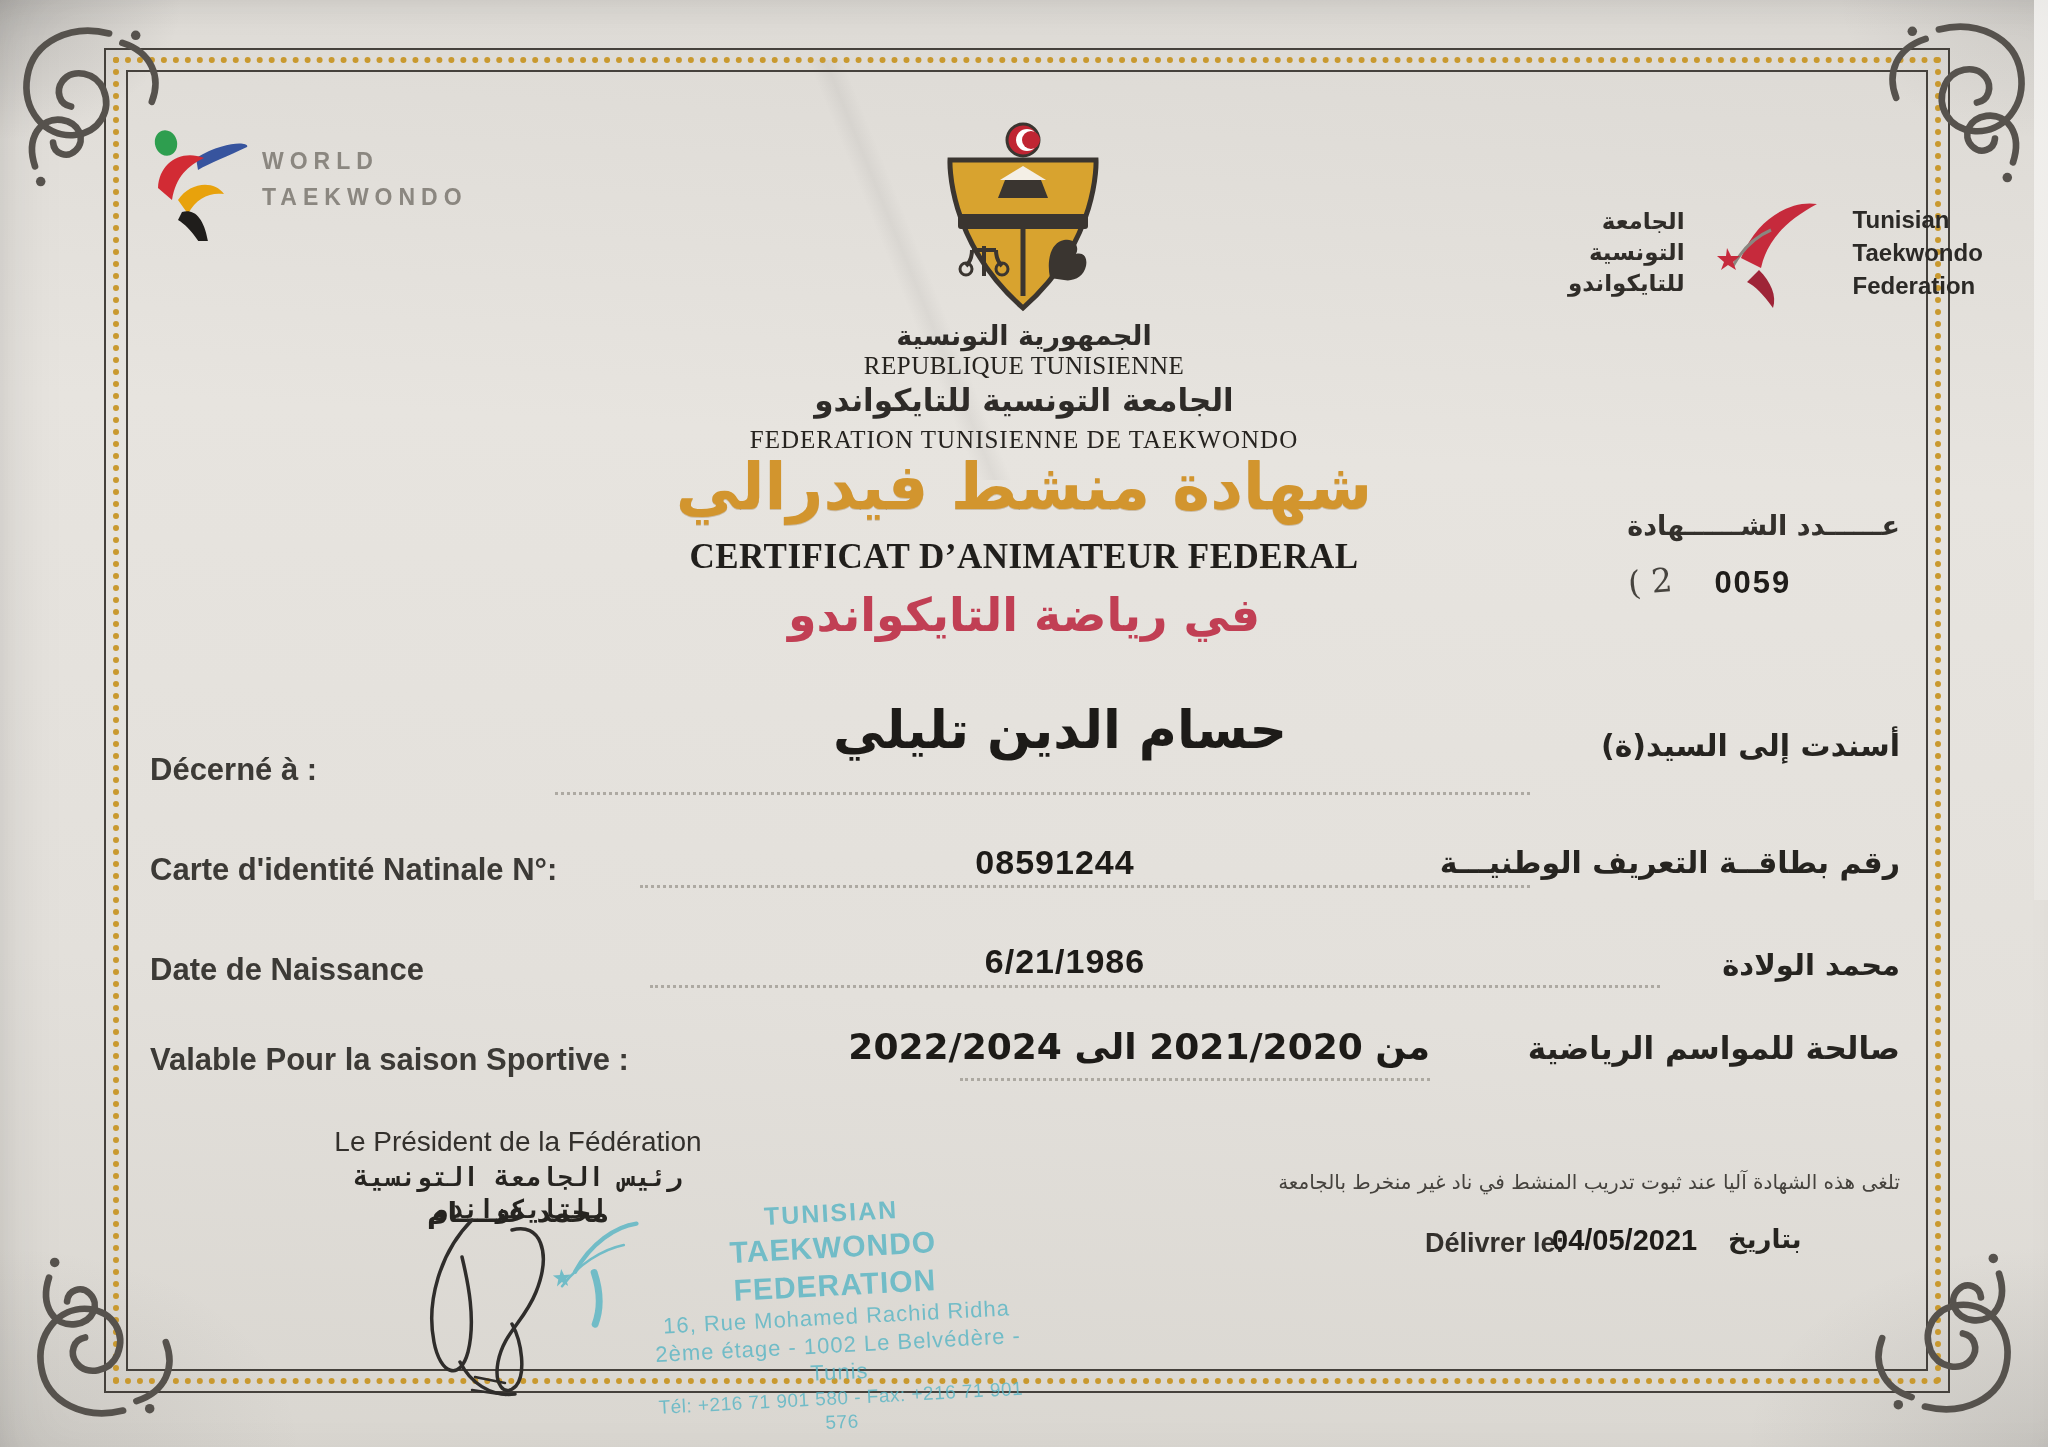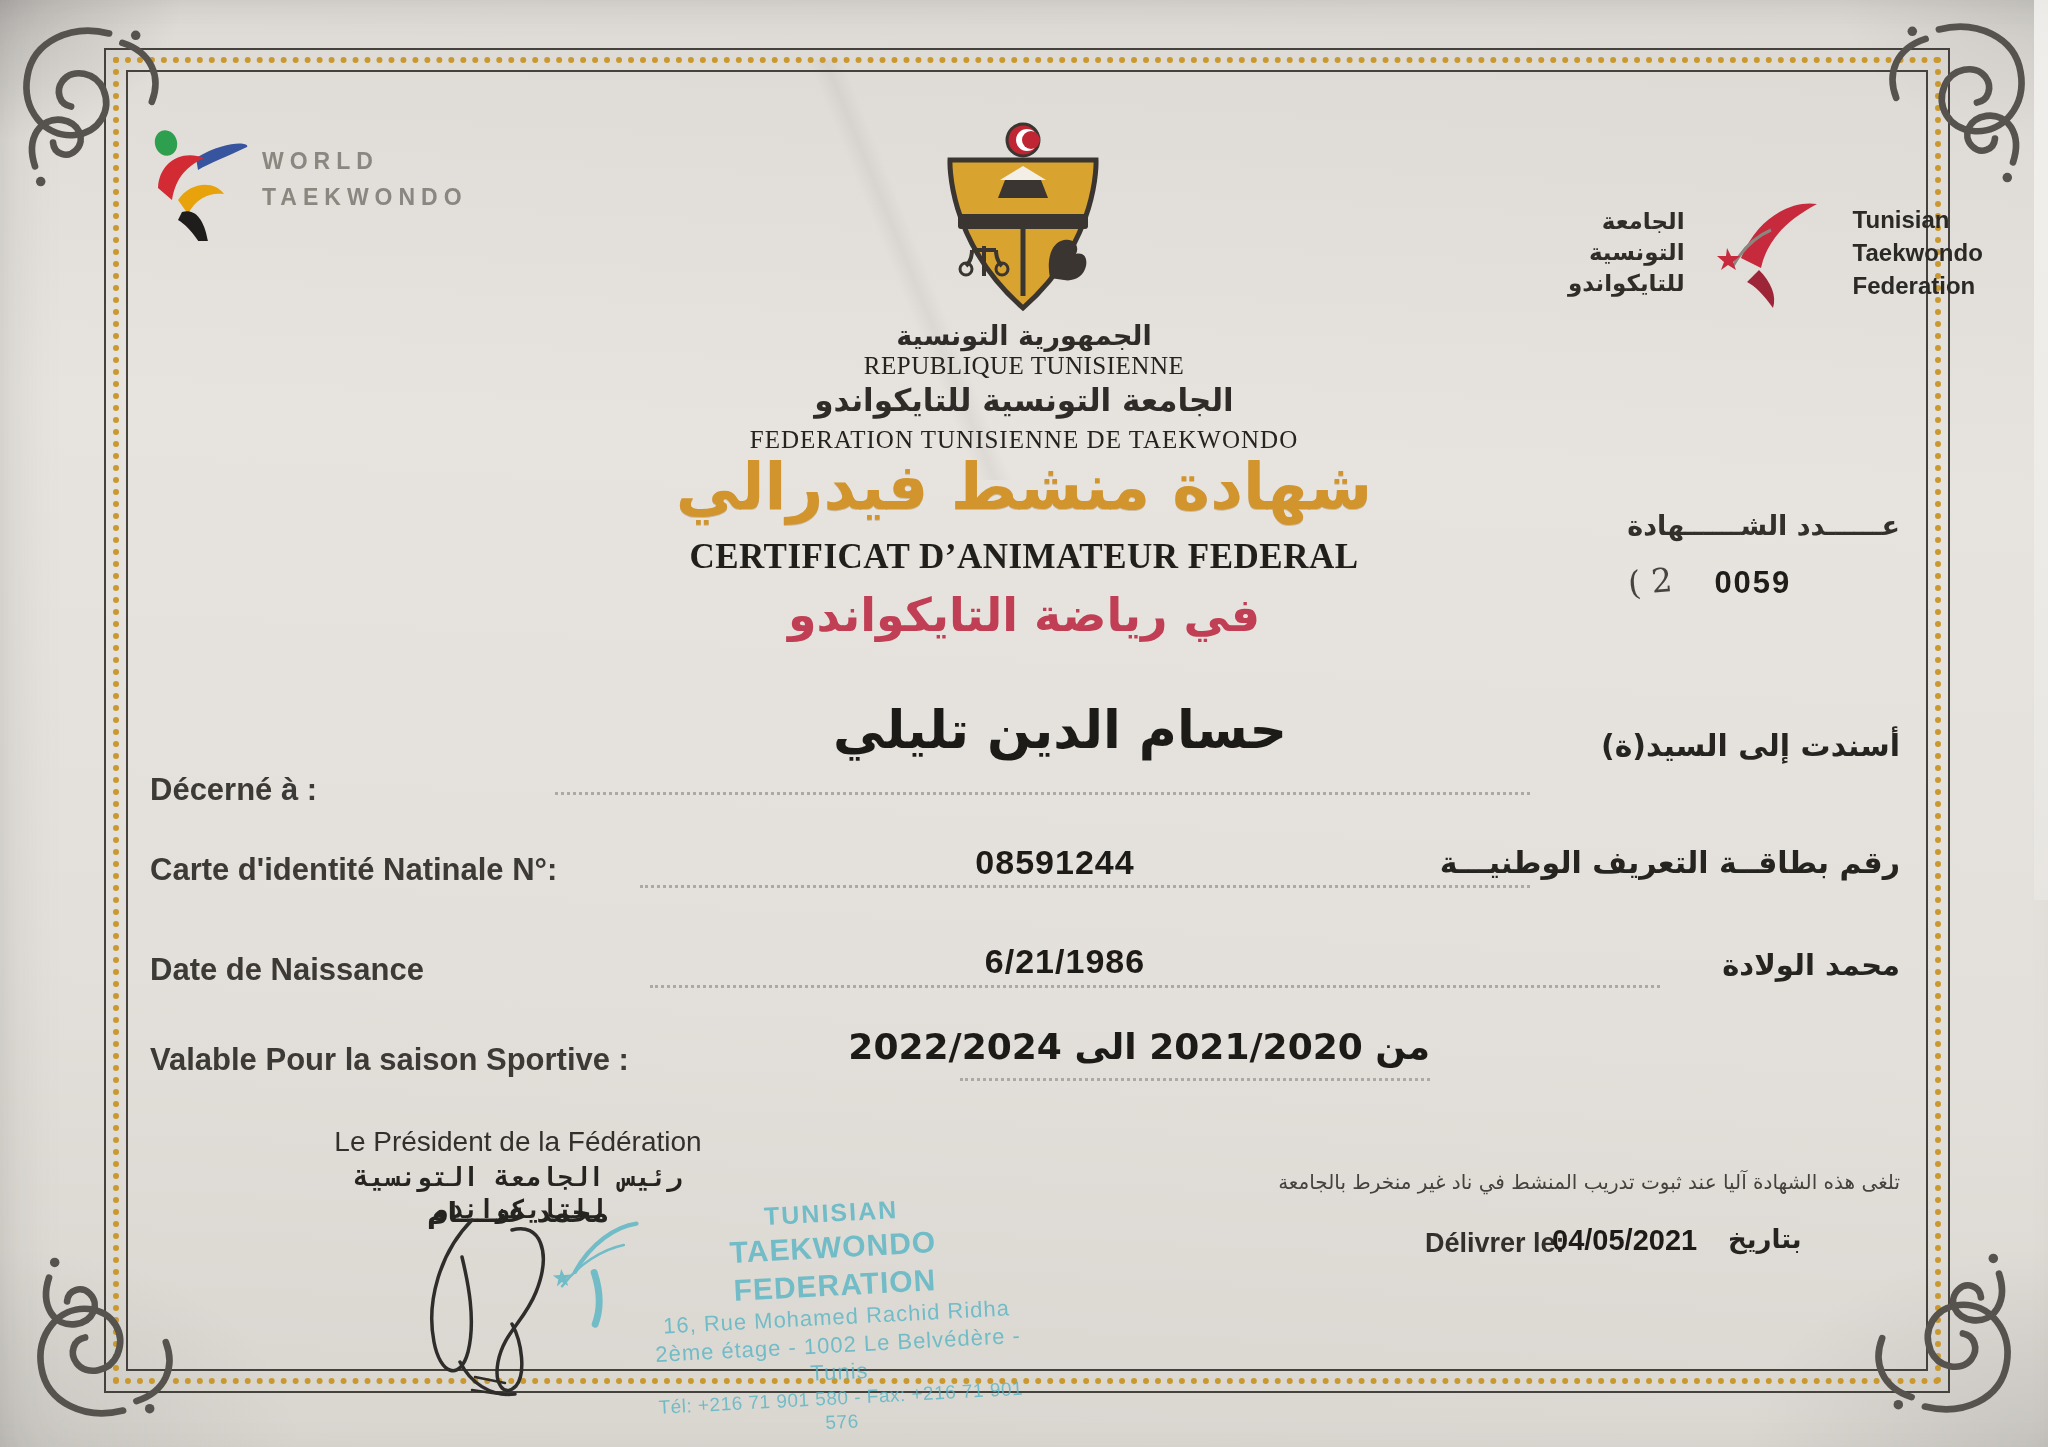--- a/index.html
+++ b/index.html
@@ -172,37 +172,38 @@
   <div class="abs ctr serif title-fr">CERTIFICAT D’ANIMATEUR FEDERAL</div>
   <div class="abs ctr ar title-sub" dir="rtl">في رياضة التايكواندو</div>
 
   <div class="abs ar num-label" dir="rtl">عــــــدد الشــــــهادة</div>
   <div class="abs num-row">
     <span class="num-hand">( 2</span>
     <span class="num-val">0059</span>
   </div>
 
   <div class="abs dotline" style="left:555px;top:792px;width:975px;"></div>
-  <div class="abs flabel" style="left:150px;top:752px;margin-top:20px;">Décerné à  :</div>
+  <div class="abs flabel" style="left:150px;top:752px;">Décerné à  :</div>
   <div class="abs ar val" dir="rtl" style="left:820px;top:700px;width:480px;font-size:52px;">حسام الدين تليلي</div>
   <div class="abs ar alabel" dir="rtl" style="right:148px;top:728px;">أسندت إلى السيد(ة)</div>
 
   <div class="abs dotline" style="left:640px;top:885px;width:890px;"></div>
   <div class="abs flabel" style="left:150px;top:852px;">Carte d'identité Natinale N°:</div>
   <div class="abs val" style="left:870px;top:843px;width:370px;font-size:34px;letter-spacing:1px;">08591244</div>
   <div class="abs ar alabel" dir="rtl" style="right:148px;top:845px;">رقم بطاقــة التعريف الوطنيـــة</div>
 
   <div class="abs dotline" style="left:650px;top:985px;width:1010px;"></div>
   <div class="abs flabel" style="left:150px;top:952px;">Date de Naissance</div>
   <div class="abs val" style="left:880px;top:942px;width:370px;font-size:34px;letter-spacing:1px;">6/21/1986</div>
   <div class="abs ar alabel" dir="rtl" style="right:148px;top:948px;font-size:29px;">محمد الولادة</div>
 
   <div class="abs dotline" style="left:960px;top:1078px;width:470px;"></div>
   <div class="abs flabel" style="left:150px;top:1042px;">Valable Pour la saison Sportive  :</div>
   <div class="abs ar val" dir="rtl" style="left:850px;top:1026px;width:580px;font-size:36px;">من 2021/2020 الى 2022/2024</div>
+  <div class="abs ar alabel" dir="rtl" style="right:148px;top:1030px;font-size:31px;">صالحة للمواسم الرياضية</div>
 
   <div class="abs ar note" dir="rtl">تلغى هذه الشهادة آليا عند ثبوت تدريب المنشط في ناد غير منخرط بالجامعة</div>
 
   <div class="abs pres-fr">Le Président de la Fédération</div>
   <div class="abs ar pres-ar" dir="rtl">رئيس الجامعة التونسية للتايكواندو</div>
   <div class="abs ar pres-name" dir="rtl">محمد غنــــام</div>
   <svg class="abs sig" viewBox="0 0 190 200" fill="none" stroke="#2f2d2b" stroke-width="3.5" stroke-linecap="round">
     <path d="M 52 8 C 20 40 6 90 14 130 C 20 162 40 170 48 140 C 56 108 48 70 42 45"></path>
     <path d="M 92 18 C 120 10 132 40 116 80 C 104 110 84 120 78 150 C 74 172 84 186 96 174 C 106 162 102 130 92 112"></path>
     <path d="M 40 150 C 50 170 70 185 95 182"></path>

